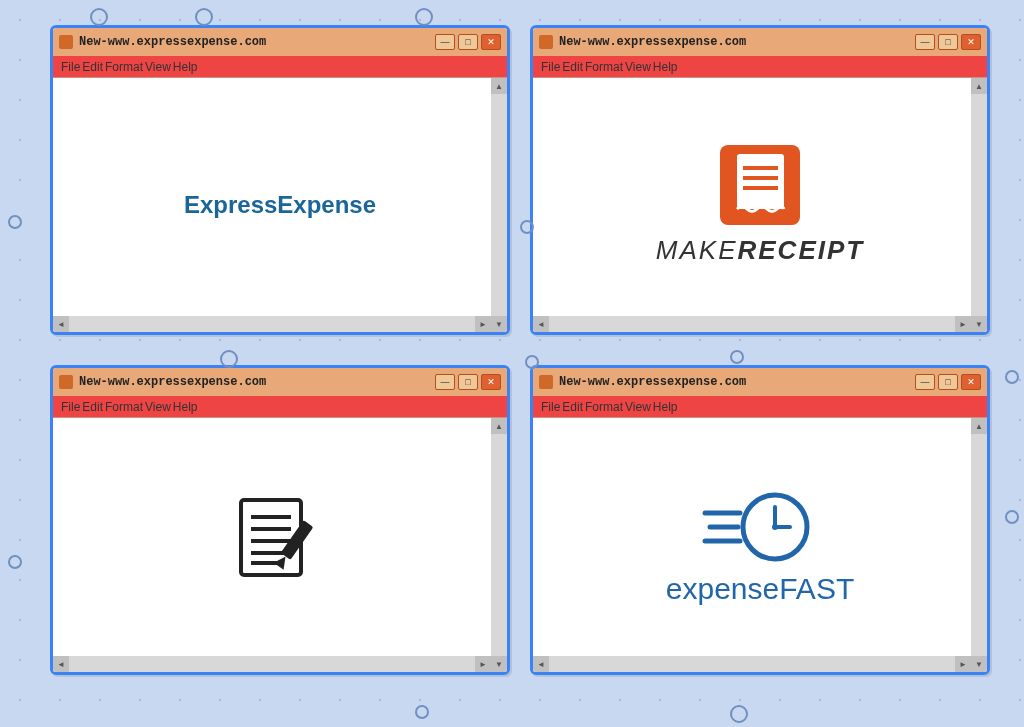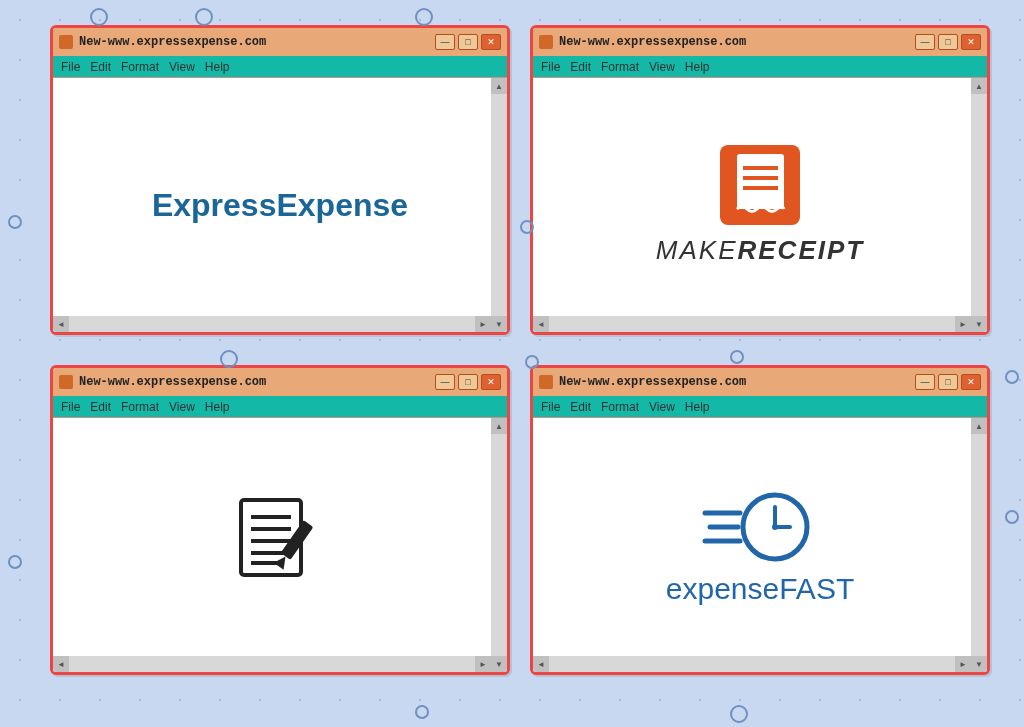--- a/index.html
+++ b/index.html
@@ -20,21 +20,21 @@
       position: absolute;
       border-radius: 50%;
       border: 2px solid #7090c0;
       background: transparent;
     }
 
     
     .browser-window {
       width: 460px;
       height: 310px;
-      border: 3px solid #ef4444;
+      border: 3px solid #3b82f6;
       border-radius: 6px;
       background: white;
       display: flex;
       flex-direction: column;
       overflow: hidden;
       box-shadow: 2px 2px 0px rgba(0,0,0,0.1);
     }
 
     
     .title-bar {
@@ -83,24 +83,24 @@
       cursor: pointer;
     }
 
     .tb-btn.close {
       background: #e06030;
       color: white;
     }
 
     
     .menu-bar {
-      background: #14b8a6;
+      background: #ef4444;
       padding: 2px 8px;
       display: flex;
-      gap: 10px;
+      gap: 2px;
       height: 22px;
       align-items: center;
       flex-shrink: 0;
       border-bottom: 1px solid #d09080;
     }
 
     .menu-item {
       font-size: 12px;
       color: #333;
       cursor: pointer;
@@ -193,21 +193,21 @@
     .ee-logo {
       font-size: 80px;
       font-weight: 900;
       color: #2288cc;
       font-family: Arial, sans-serif;
       line-height: 1;
       letter-spacing: -4px;
     }
 
     .ee-text {
-      font-size: 32px;
+      font-size: 24px;
       font-weight: bold;
       color: #1a6699;
       font-family: Arial, sans-serif;
     }
 
     
     .receipt-icon {
       width: 80px;
       height: 80px;
       background: #e05520;

